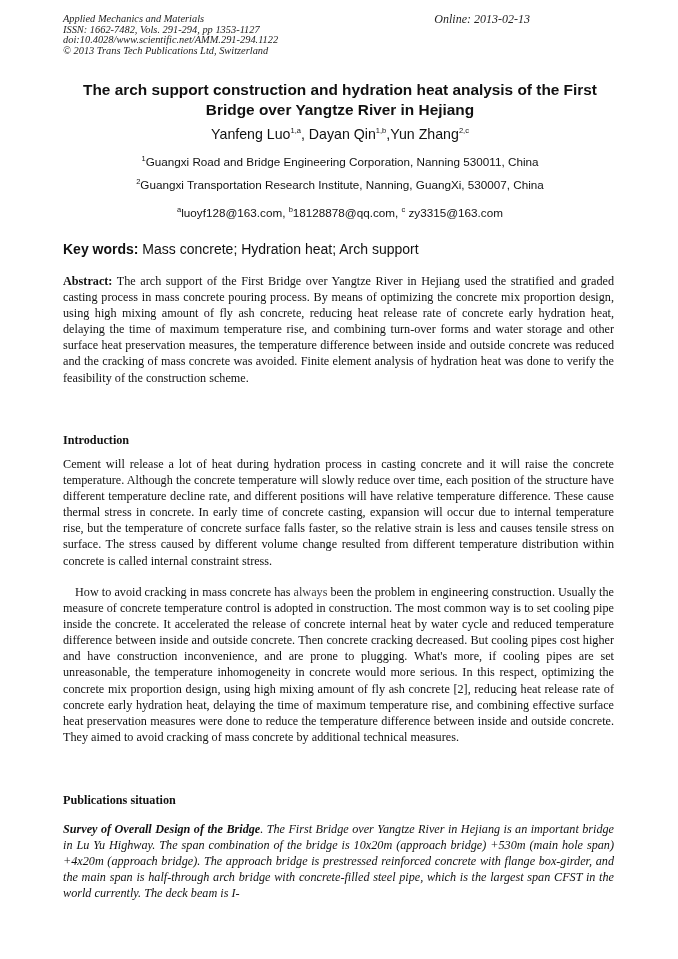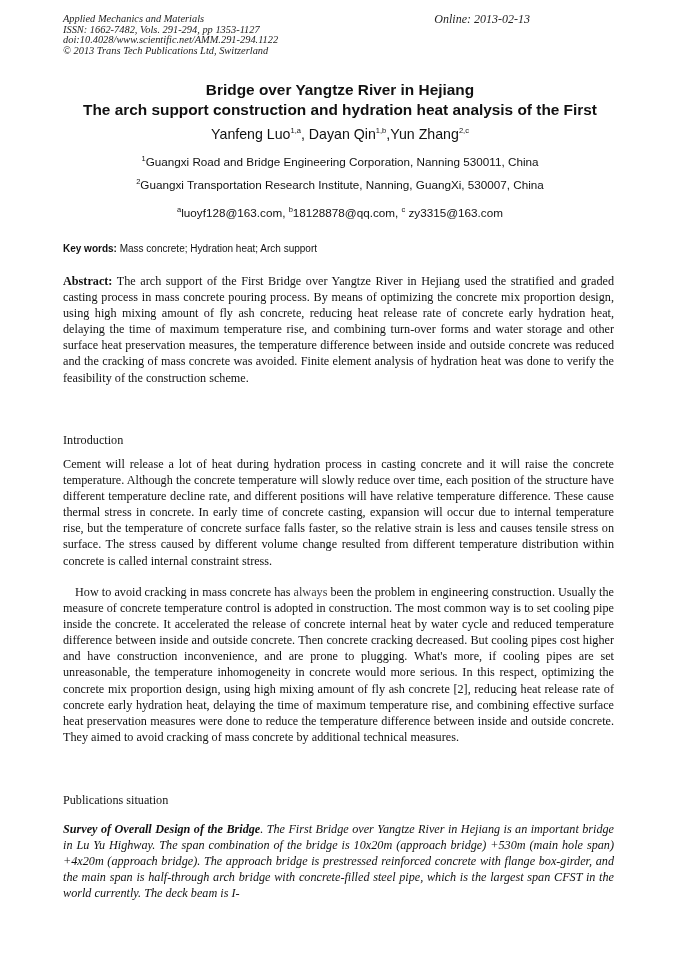--- a/index.html
+++ b/index.html
@@ -8,25 +8,25 @@
     .hdr { position: absolute; left: 63px; top: 14px; font-family: "Liberation Serif", serif; font-style: italic; font-size: 10.4px; line-height: 10.6px; color: #222; }
     .hdr div { white-space: nowrap; }
     .online { position: absolute; right: 62px; top: 14px; font-family: "Liberation Serif", serif; font-style: italic; font-size: 12px; line-height: 10.6px; color: #222; }
     .title { position: absolute; left: 60px; width: 560px; top: 80px; text-align: center; font-family: "Liberation Sans", sans-serif; font-weight: bold; font-size: 15.4px; line-height: 20px; color: #111; }
     .authors { position: absolute; left: 60px; width: 560px; top: 125px; text-align: center; font-family: "Liberation Sans", sans-serif; font-size: 14.2px; line-height: 18px; }
     .aff { position: absolute; left: 60px; width: 560px; text-align: center; font-family: "Liberation Sans", sans-serif; font-size: 11.7px; line-height: 14px; }
     .aff1 { top: 155px; }
     .aff2 { top: 178px; }
     .emails { top: 206px; }
     sup { font-size: 7.5px; vertical-align: super; line-height: 0; }
-    .kw { position: absolute; left: 63px; top: 242px; font-family: "Liberation Sans", sans-serif; font-size: 10px; line-height: 14px; }
+    .kw { position: absolute; left: 63px; top: 242px; font-family: "Liberation Sans", sans-serif; font-size: 14px; line-height: 14px; }
     .kw b { font-weight: bold; }
     .body { position: absolute; left: 63px; width: 551px; font-family: "Liberation Serif", serif; font-size: 12.2px; line-height: 16.1px; text-align: justify; }
     .abstract { top: 273px; }
-    .h { position: absolute; left: 63px; font-family: "Liberation Serif", serif; font-weight: normal; font-size: 12.2px; line-height: 16px; }
+    .h { position: absolute; left: 63px; font-family: "Liberation Serif", serif; font-weight: bold; font-size: 12.2px; line-height: 16px; }
     .h-intro { top: 432px; }
     .intro1 { top: 456px; }
     .intro2 { top: 584px; text-indent: 12px; }
     .h-eng { top: 792px; }
     .survey { top: 821px; font-style: italic; }
     .gray { color: #404040; }
     .bold { font-weight: bold; }
   </style>
 </head>
 <body>
@@ -35,22 +35,22 @@
 
   <div class="hdr">
     <div>Applied Mechanics and Materials</div>
     <div>ISSN: 1662-7482, Vols. 291-294, pp 1353-1127</div>
     <div>doi:10.4028/www.scientific.net/AMM.291-294.1122</div>
     <div>© 2013 Trans Tech Publications Ltd, Switzerland</div>
   </div>
   <div class="online">Online: 2013-02-13</div>
 
   <div class="title">
+    <div>The arch support construction and hydration heat analysis of the First</div>
     <div>Bridge over Yangtze River in Hejiang</div>
-    <div>The arch support construction and hydration heat analysis of the First</div>
   </div>
 
   <div class="authors">
     <span>Yanfeng Luo</span><sup>1,a</sup><span>, </span><span>Dayan Qin</span><sup>1,b</sup><span>,</span><span>Yun Zhang</span><sup>2,c</sup>
   </div>
 
   <div class="aff aff1">
     <sup>1</sup><span>Guangxi Road and Bridge Engineering Corporation, Nanning 530011, China</span>
   </div>
   <div class="aff aff2">

